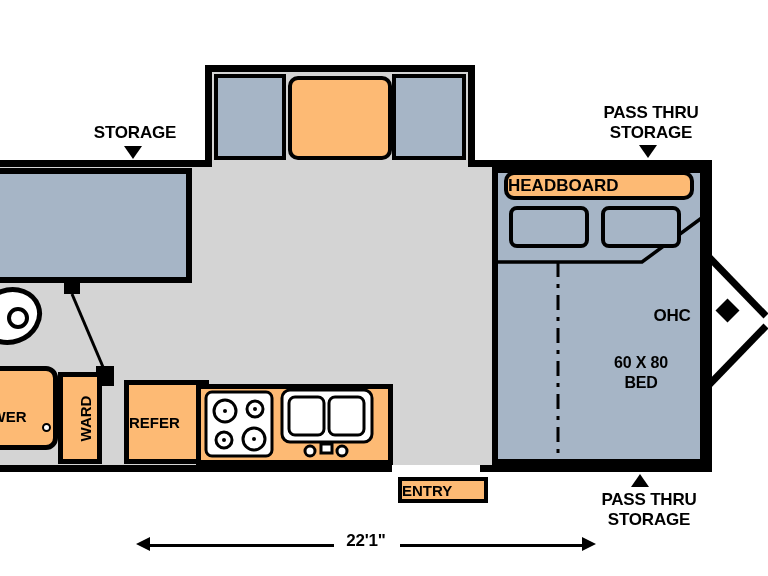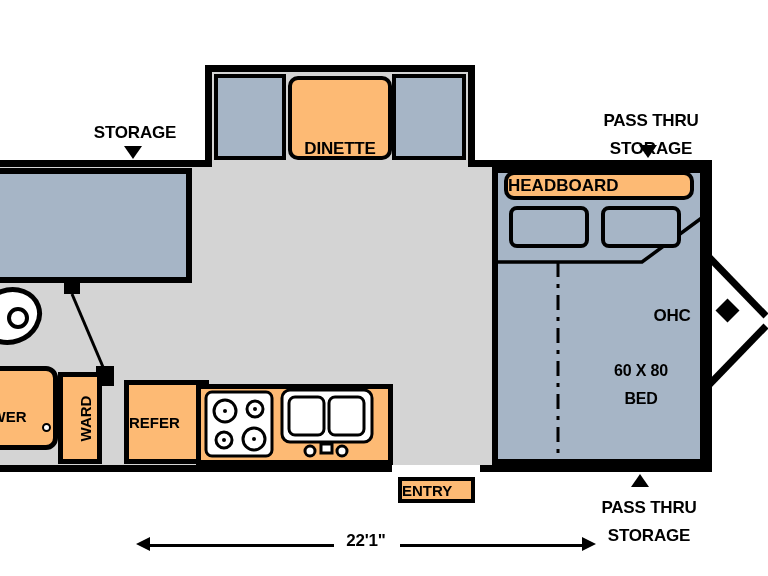--- a/index.html
+++ b/index.html
@@ -4,42 +4,41 @@
 <style>
   * { margin:0; padding:0; box-sizing:border-box; }
   body { font-family:"Liberation Sans", sans-serif; background:#ffffff; }
   .plan { position:relative; width:768px; height:576px; background:#fff; overflow:hidden; color:#000; }
   .wall { position:absolute; background:var(--wall,#000); }
   .floor { position:absolute; background:var(--floor,#d4d4d4); }
   .furn { position:absolute; background:var(--furniture,#a6b5c6); border:4px solid var(--wall,#000); }
   .fixture { position:absolute; background:#fdba74; border:5px solid var(--wall,#000);
              display:flex; align-items:flex-start; justify-content:center; font-weight:700; flex-direction:column; }
   .lbl { position:absolute; font-weight:700; text-align:center; line-height:1.18; letter-spacing:-0.2px; }
-  .lbl span { display:block;margin-top:8px; }
+  .lbl span { display:block; }
   .tri { position:absolute; width:0; height:0; }
   .tri.down { border-left:9px solid transparent; border-right:9px solid transparent; border-top:13px solid var(--wall,#000); }
   .tri.up   { border-left:9px solid transparent; border-right:9px solid transparent; border-bottom:13px solid var(--wall,#000); }
   .tri.left { border-top:7px solid transparent; border-bottom:7px solid transparent; border-right:14px solid var(--wall,#000); }
   .tri.right{ border-top:7px solid transparent; border-bottom:7px solid transparent; border-left:14px solid var(--wall,#000); }
   .dimline { position:absolute; height:3px; background:var(--wall,#000); }
   .vtext { transform:rotate(-90deg); white-space:nowrap; font-weight:700; }
   svg { position:absolute; overflow:visible; }
 </style>
 </head>
 <body>
 
 <div class="plan">
 
   <div class="floor" style="left:0;top:167px;width:705px;height:298px"></div>
   <div class="floor" style="left:212px;top:72px;width:256px;height:96px"></div>
 
   <div class="furn" style="left:214px;top:74px;width:72px;height:86px"></div>
   <div class="furn" style="left:392px;top:74px;width:74px;height:86px"></div>
   <div class="fixture" style="left:288px;top:76px;width:104px;height:84px;border-width:4px;border-radius:10px"></div>
-  <div class="lbl" style="left:288px;top:139px;width:104px;font-size:17px">DINETTE</div>
 
   <div class="furn" style="left:-30px;top:168px;width:222px;height:115px;border-width:6px"></div>
   <div class="lbl" style="left:0;top:199px;width:132px;font-size:17px;line-height:21px">
   </div>
 
   <svg style="left:-26px;top:276px" width="84" height="84">
     <ellipse cx="36" cy="40" rx="30" ry="26" transform="rotate(-20 36 40)" fill="#ffffff" stroke="#000" stroke-width="5"></ellipse>
     <circle cx="44" cy="42" r="9" fill="#ffffff" stroke="#000" stroke-width="4"></circle>
   </svg>
 
@@ -126,21 +125,21 @@
     <span>STORAGE</span>
   </div>
   <div class="tri down" style="left:639px;top:145px"></div>
 
   <div class="tri up" style="left:631px;top:474px"></div>
   <div class="lbl" style="left:591px;top:490px;width:116px;font-size:17px;line-height:20px">
     <span>PASS THRU</span>
     <span>STORAGE</span>
   </div>
 
-  <div class="fixture" style="left:398px;top:477px;width:77px;height:26px;border-width:4px;font-size:15px">
+  <div class="fixture" style="left:398px;top:477px;width:90px;height:26px;border-width:4px;font-size:15px">
     <span>ENTRY</span>
   </div>
 
   <div class="tri left" style="left:136px;top:537px"></div>
   <div class="dimline" style="left:150px;top:544px;width:184px"></div>
   <div class="lbl" style="left:330px;top:531px;width:72px;font-size:17px">22'1"</div>
   <div class="dimline" style="left:400px;top:544px;width:182px"></div>
   <div class="tri right" style="left:582px;top:537px"></div>
 
 </div>

